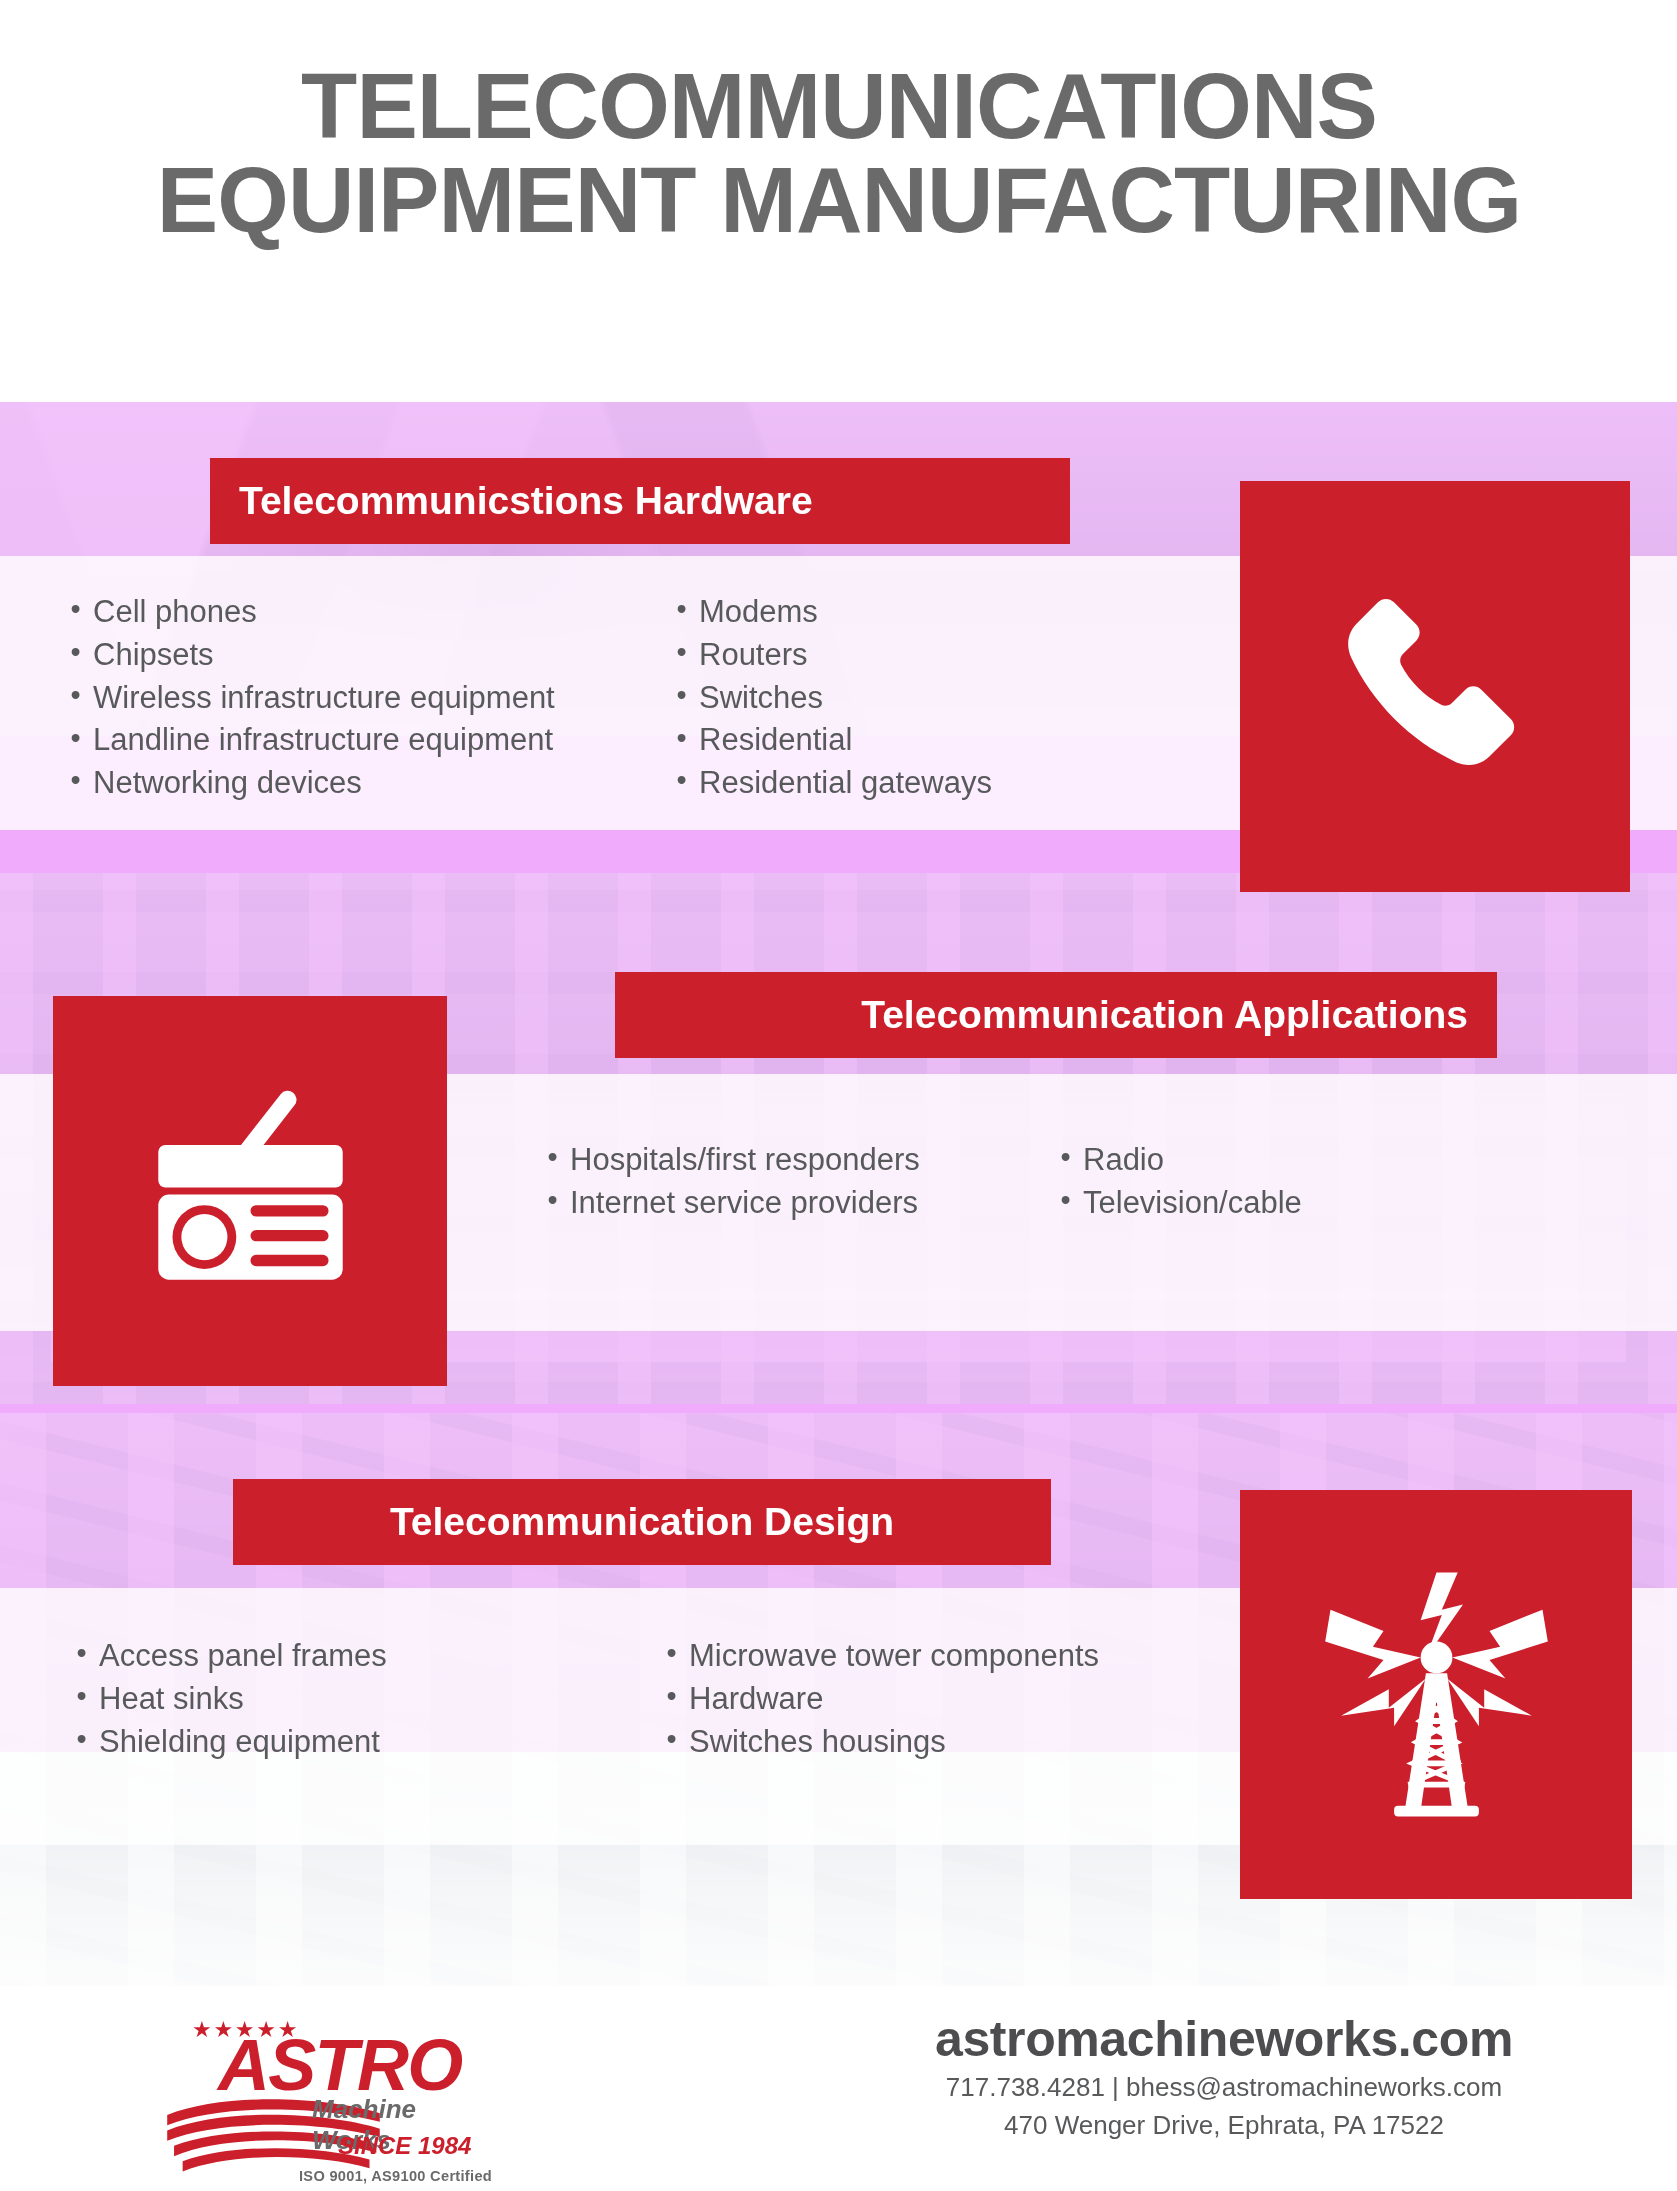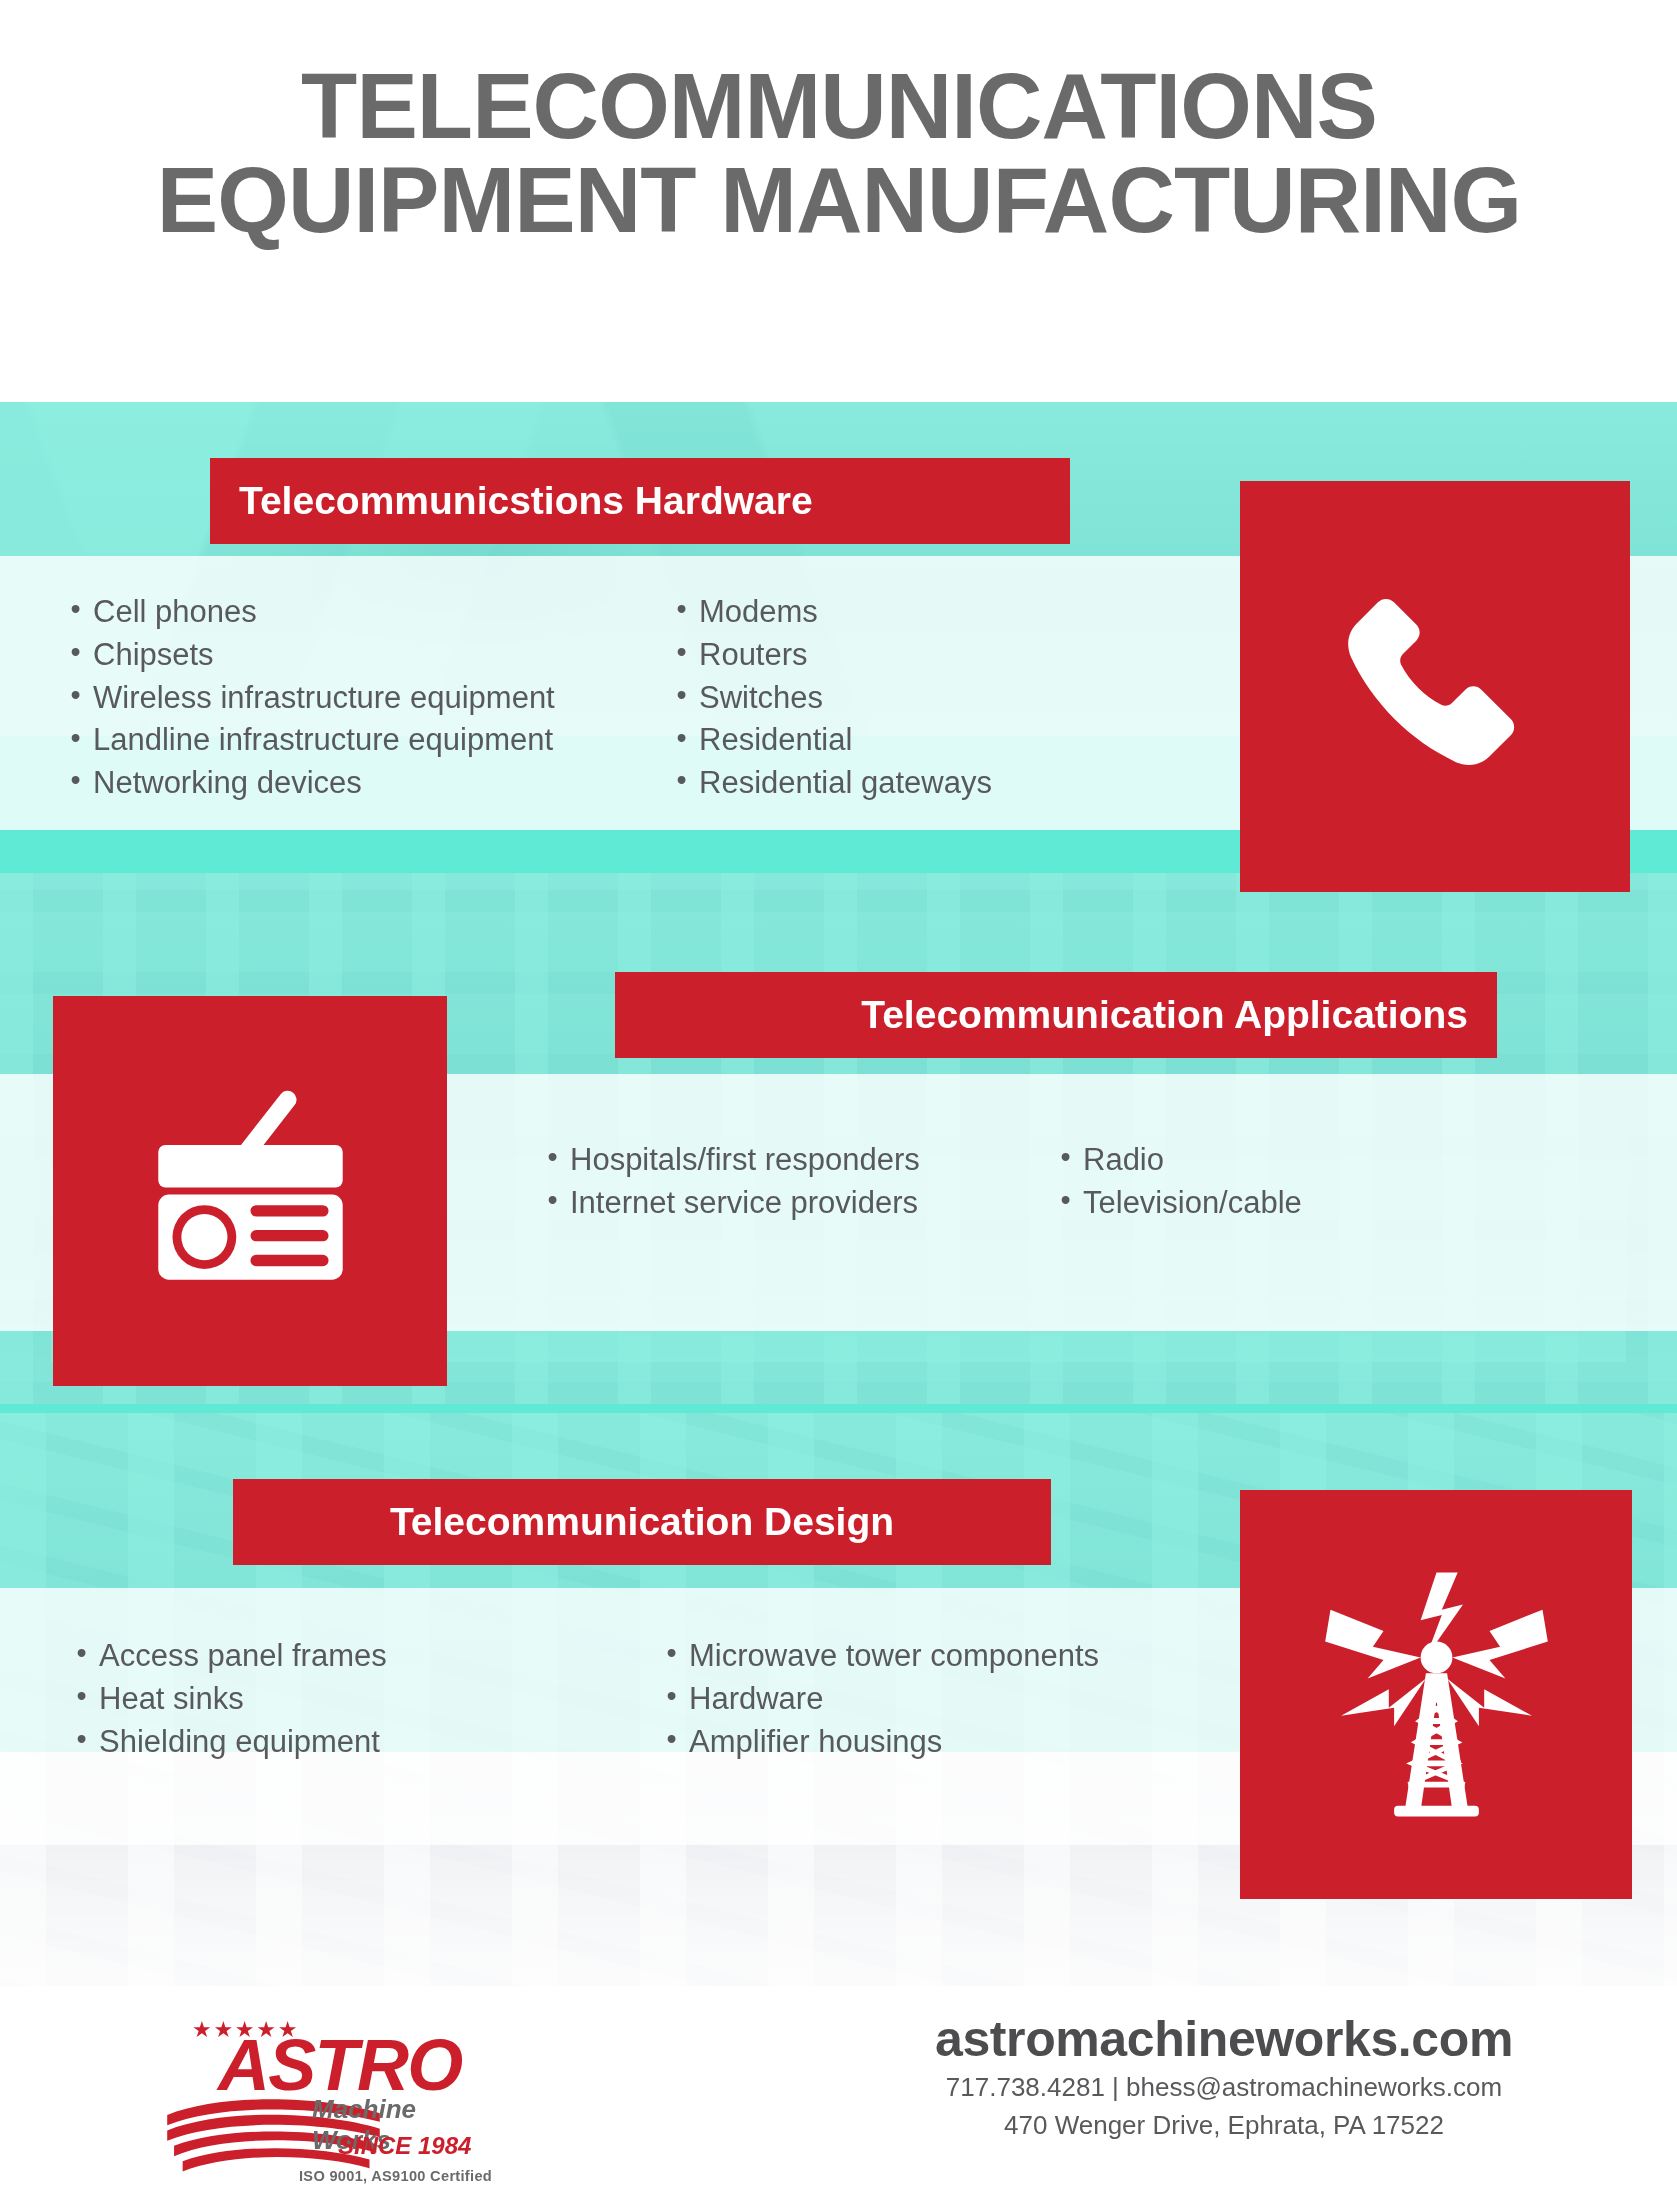--- a/index.html
+++ b/index.html
@@ -12,21 +12,21 @@
     font-family: "Liberation Sans", sans-serif;
     background: #ffffff;
     position: relative;
     overflow: hidden;
   }
 
   .page {
     position: relative;
     width: 1678px;
     height: 1752px;
-    background: #5eead4;
+    background: #f0abfc;
   }
 
   
   .bg-band {
     position: absolute;
     left: 0;
     width: 1678px;
     overflow: hidden;
   }
   .band-1 { top: 402px;  height: 334px; }
@@ -389,21 +389,21 @@
       <li>Access panel frames</li>
       <li>Heat sinks</li>
       <li>Shielding equipment</li>
     </ul>
   </div>
 
   <div class="bullets s3-col2">
     <ul>
       <li>Microwave tower components</li>
       <li>Hardware</li>
-      <li>Amplifier housings</li>
+      <li>Switches housings</li>
     </ul>
   </div>
 
   <div class="icon-tile tile-tower">
     <span>
       <svg width="265" height="265" viewBox="0 0 100 100" aria-hidden="true">
         <g fill="#ffffff">
 
           <polygon points="50,4 44,22 52,20 46,36 60,16 52,18 58,4"></polygon>
           <polygon points="10,18 30,26 26,32 44,36 24,44 30,37 8,30"></polygon>

